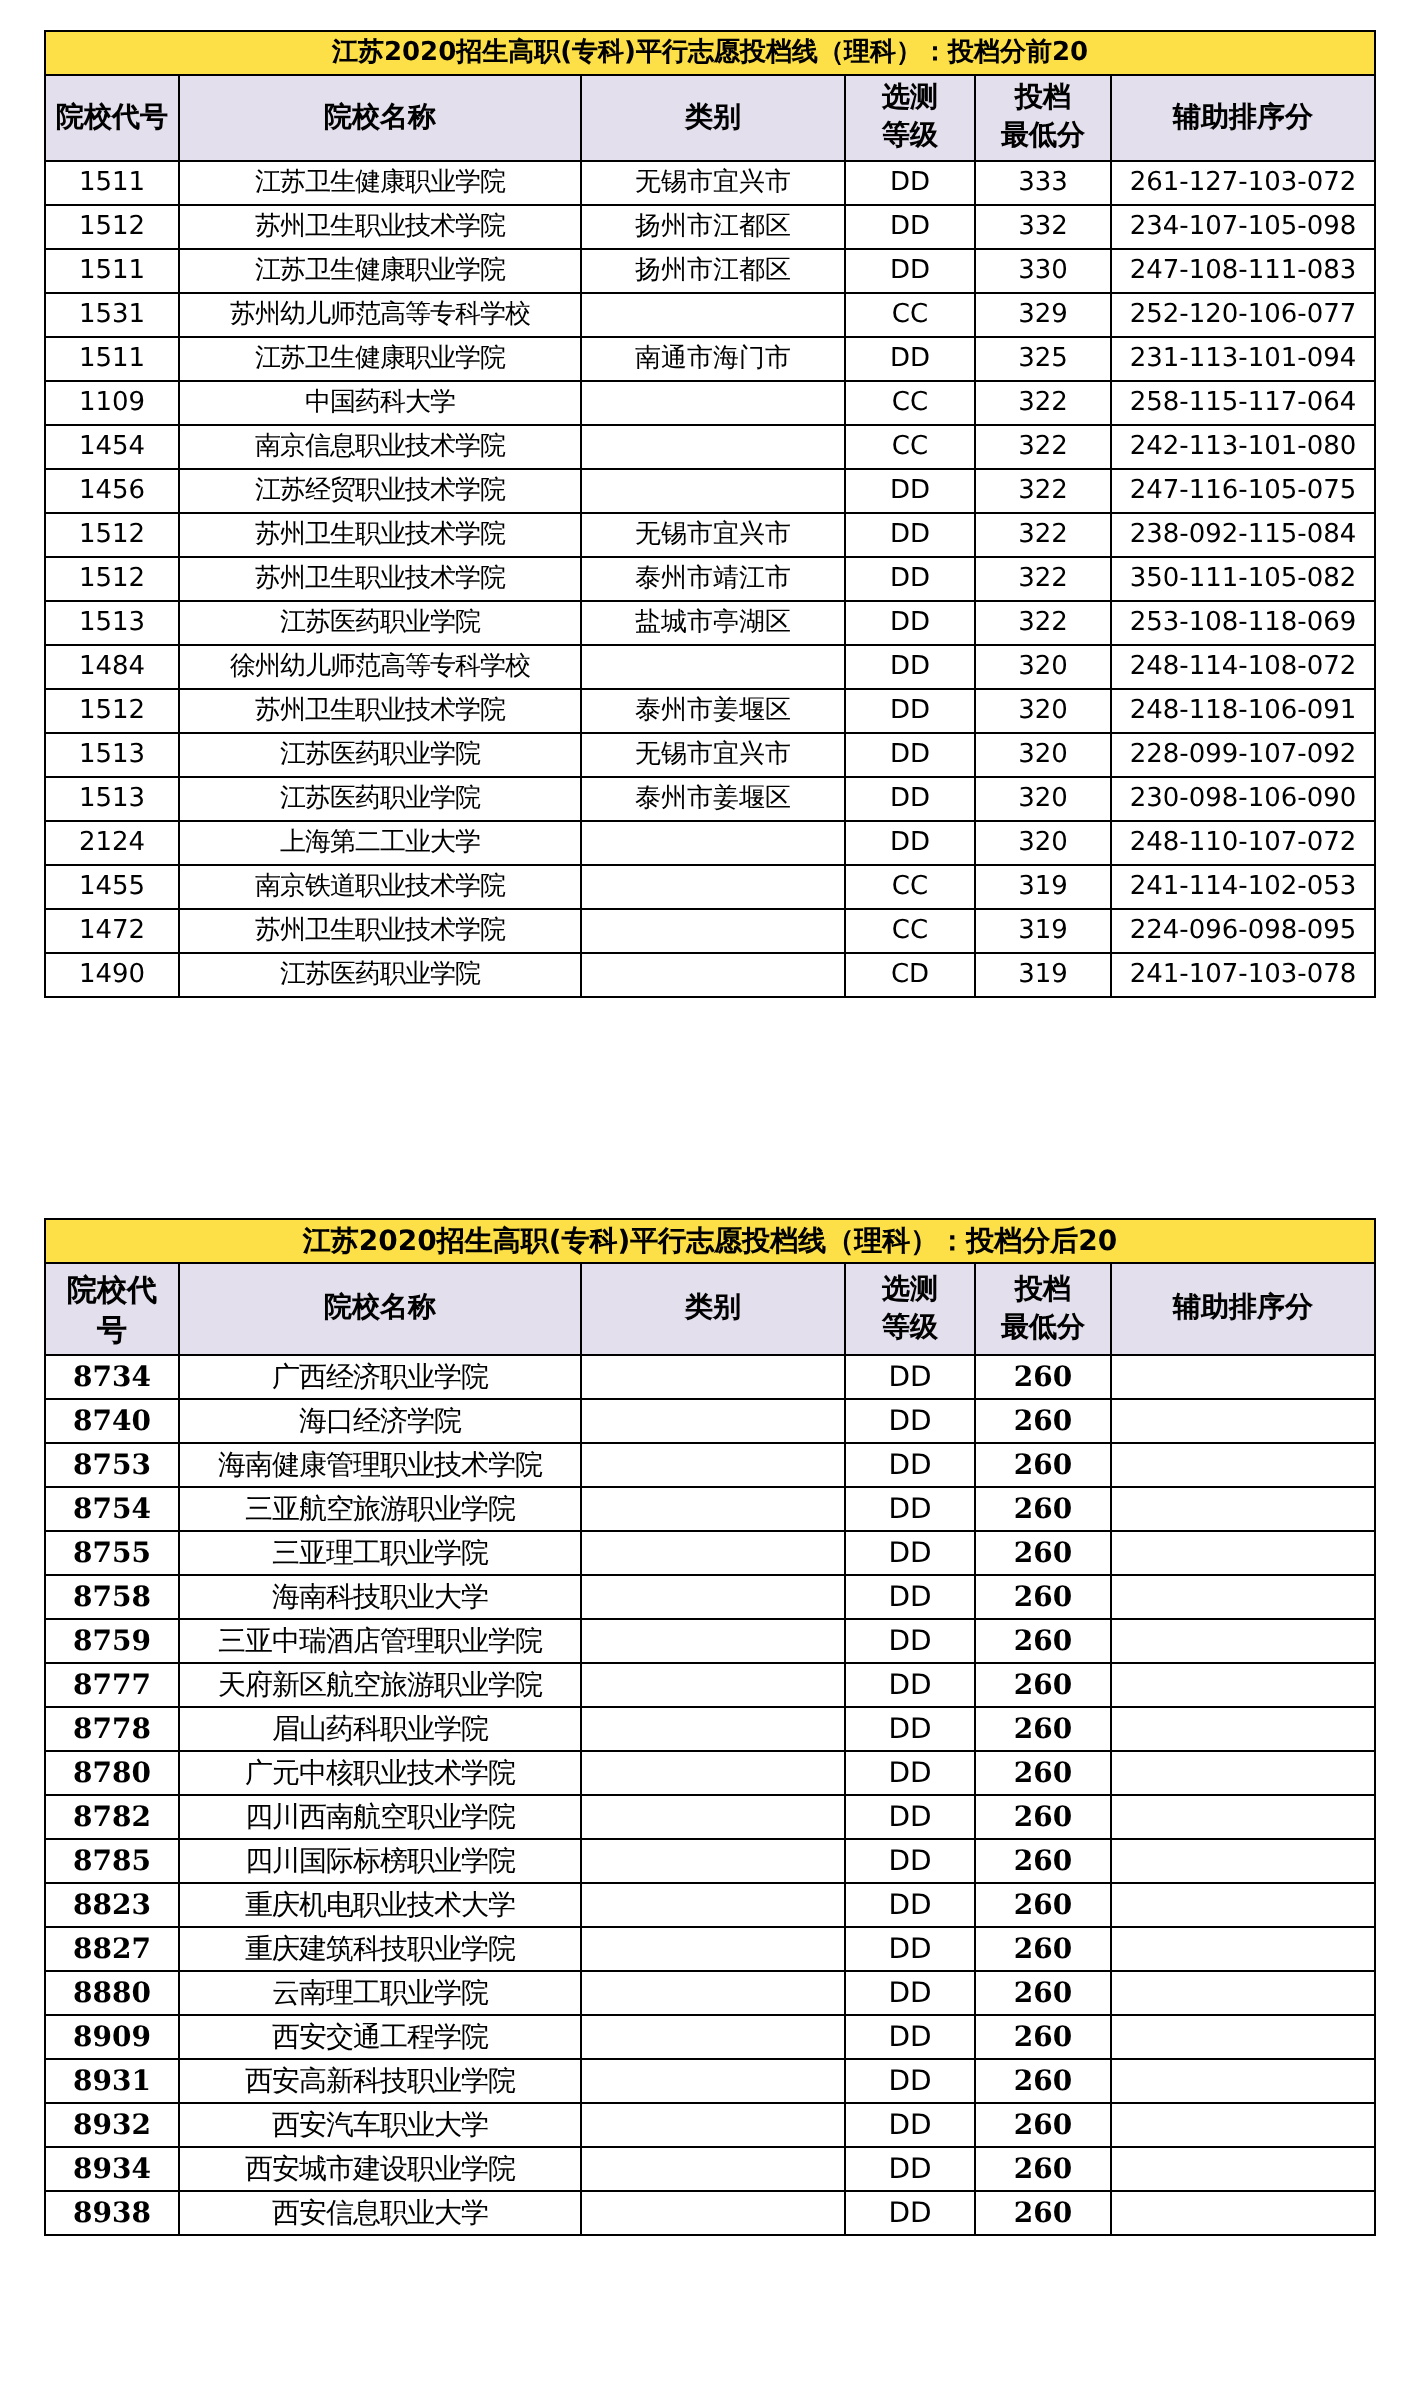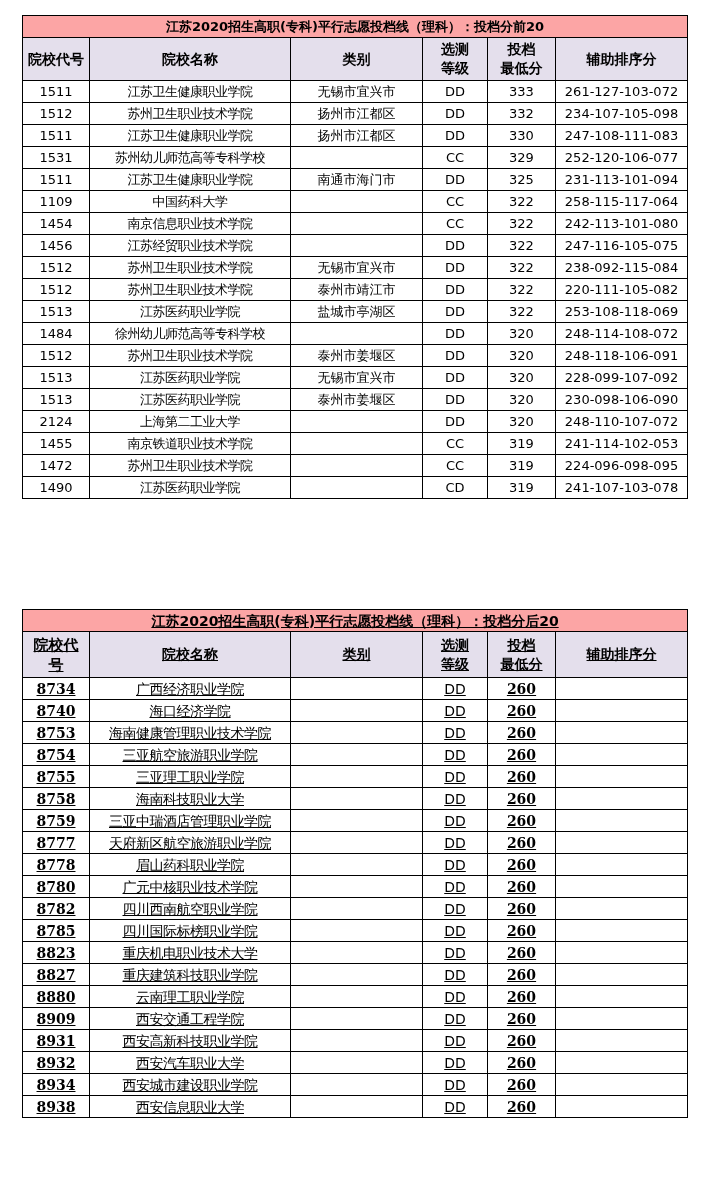--- a/index.html
+++ b/index.html
@@ -6,32 +6,32 @@
   body { width: 708px; height: 1192px; position: relative; font-family: "DejaVu Sans", sans-serif; color: #000; }
   table.sheet {
     position: absolute; left: 22px; width: 665px;
     border-collapse: collapse; table-layout: fixed;
   }
   table.sheet td, table.sheet th {
     border: 1px solid #000; padding: 0; text-align: center; vertical-align: middle;
     overflow: hidden; white-space: nowrap;
   }
   .title-cell {
-    background: #fca5a5; height: 42px; font-weight: bold; font-size: 15px;
+    background: #fde047; height: 42px; font-weight: bold; font-size: 15px;
     border-top: 2px solid #000;
   }
   .hdr th { background: #E4DFEC; font-weight: bold; font-size: 14px; line-height: 19px; height: 42px; }
   .t1 td { height: 21px; font-size: 13px; line-height: 20px; }
   .t2 td { height: 21px; font-size: 14px; line-height: 20px; }
   .t2 .code, .t2 .score, .t2 .grade { font-family: "DejaVu Serif", serif; font-weight: bold; }
   .t2 .grade { font-family: "DejaVu Sans", sans-serif; font-weight: normal; }
   .t2 .hdr th.code-h { font-size: 15px; white-space: normal; line-height: 20px; text-align: center; }
   .name { letter-spacing: -0.5px; }
   #t1 { top: 15px; }
-  #t2 { top: 609px; text-decoration: underline; }
+  #t2 { top: 609px; }
 </style>
 </head>
 <body>
 
 <table class="sheet t1" id="t1">
   <colgroup>
     <col style="width:67px">
       <col style="width:201px">
       <col style="width:132px">
       <col style="width:65px">
@@ -121,21 +121,21 @@
         <td class="grade">DD</td>
         <td class="score">322</td>
         <td class="aux">238-092-115-084</td>
       </tr>
       <tr>
         <td class="code">1512</td>
         <td class="name">苏州卫生职业技术学院</td>
         <td class="category">泰州市靖江市</td>
         <td class="grade">DD</td>
         <td class="score">322</td>
-        <td class="aux">220-111-105-082</td>
+        <td class="aux">350-111-105-082</td>
       </tr>
       <tr>
         <td class="code">1513</td>
         <td class="name">江苏医药职业学院</td>
         <td class="category">盐城市亭湖区</td>
         <td class="grade">DD</td>
         <td class="score">322</td>
         <td class="aux">253-108-118-069</td>
       </tr>
       <tr>

